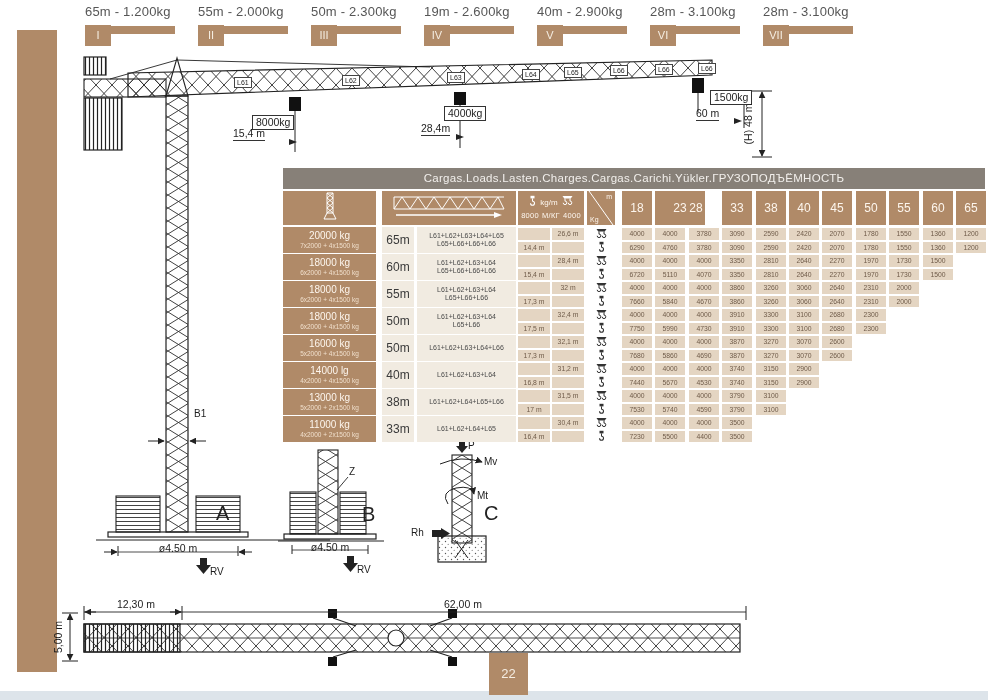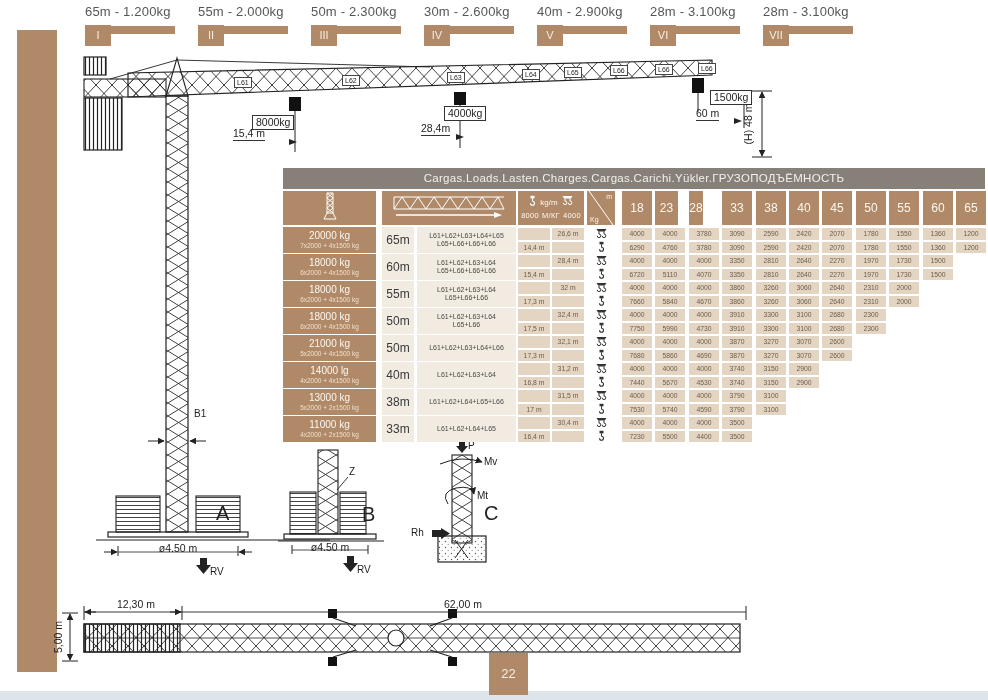--- a/index.html
+++ b/index.html
@@ -189,21 +189,21 @@
         </div>
       </div>
       <div class="abs leg-item" style="left: 311px;">
         <div class="leg-label">50m - 2.300kg</div>
         <div class="leg-shape">
           <div class="leg-box">III</div>
           <div class="leg-bar"></div>
         </div>
       </div>
       <div class="abs leg-item" style="left: 424px;">
-        <div class="leg-label">30m - 2.600kg</div>
+        <div class="leg-label">19m - 2.600kg</div>
         <div class="leg-shape">
           <div class="leg-box">IV</div>
           <div class="leg-bar"></div>
         </div>
       </div>
       <div class="abs leg-item" style="left: 537px;">
         <div class="leg-label">40m - 2.900kg</div>
         <div class="leg-shape">
           <div class="leg-box">V</div>
           <div class="leg-bar"></div>
@@ -309,21 +309,21 @@
     <div class="hcell" style="left:304px;width:28px">
       <svg width="28" height="34" style="position:absolute;left:0;top:0">
           <path d="M2 0 L26 34" stroke="#fff" stroke-width="1"></path>
         </svg>
       <span class="corner-m">m</span>
       <span class="corner-kg">Kg</span>
     </div>
 
     <div>
         <div class="hcell hnum" style="left: 339px; width: 30px;">18</div>
-        <div class="hcell hnum" style="left: 372px; width: 23px;">23</div>
+        <div class="hcell hnum" style="left: 372px; width: 50px;">23</div>
         <div class="hcell hnum" style="left: 406px; width: 14px;">28</div>
         <div class="hcell hnum" style="left: 439px; width: 30px;">33</div>
         <div class="hcell hnum" style="left: 473px; width: 30px;">38</div>
         <div class="hcell hnum" style="left: 506px; width: 30px;">40</div>
         <div class="hcell hnum" style="left: 539px; width: 30px;">45</div>
         <div class="hcell hnum" style="left: 573px; width: 30px;">50</div>
         <div class="hcell hnum" style="left: 606px; width: 30px;">55</div>
         <div class="hcell hnum" style="left: 640px; width: 30px;">60</div>
         <div class="hcell hnum" style="left: 673px; width: 30px;">65</div>
       </div>
@@ -515,21 +515,21 @@
           <div class="sub-cell" style="left: 372px; top: 14.5px; width: 30px;">5990</div>
           <div class="sub-cell" style="left: 406px; top: 14.5px; width: 30px;">4730</div>
           <div class="sub-cell" style="left: 439px; top: 14.5px; width: 30px;">3910</div>
           <div class="sub-cell" style="left: 473px; top: 14.5px; width: 30px;">3300</div>
           <div class="sub-cell" style="left: 506px; top: 14.5px; width: 30px;">3100</div>
           <div class="sub-cell" style="left: 539px; top: 14.5px; width: 30px;">2680</div>
           <div class="sub-cell" style="left: 573px; top: 14.5px; width: 30px;">2300</div>
         </div>
         <div class="trow" style="left: 0px; top: 167px;">
           <div class="cap-cell">
-            <div class="cap1">21000 kg</div>
+            <div class="cap1">16000 kg</div>
             <div class="cap2">5x2000 + 4x1500 kg</div>
           </div>
           <div class="len-cell">50m</div>
           <div class="cfg-cell">
             <div>L61+L62+L63+L64+L66</div>
           </div>
           <div class="sub-cell" style="left: 235px; top: 1px; width: 32px;"></div>
           <div class="sub-cell" style="left: 269px; top: 1px; width: 32px;">32,1 m</div>
           <div class="hook-cell" style="left: 304px; top: 1px;">
             <svg width="13" height="12" viewBox="0 0 13 12">

